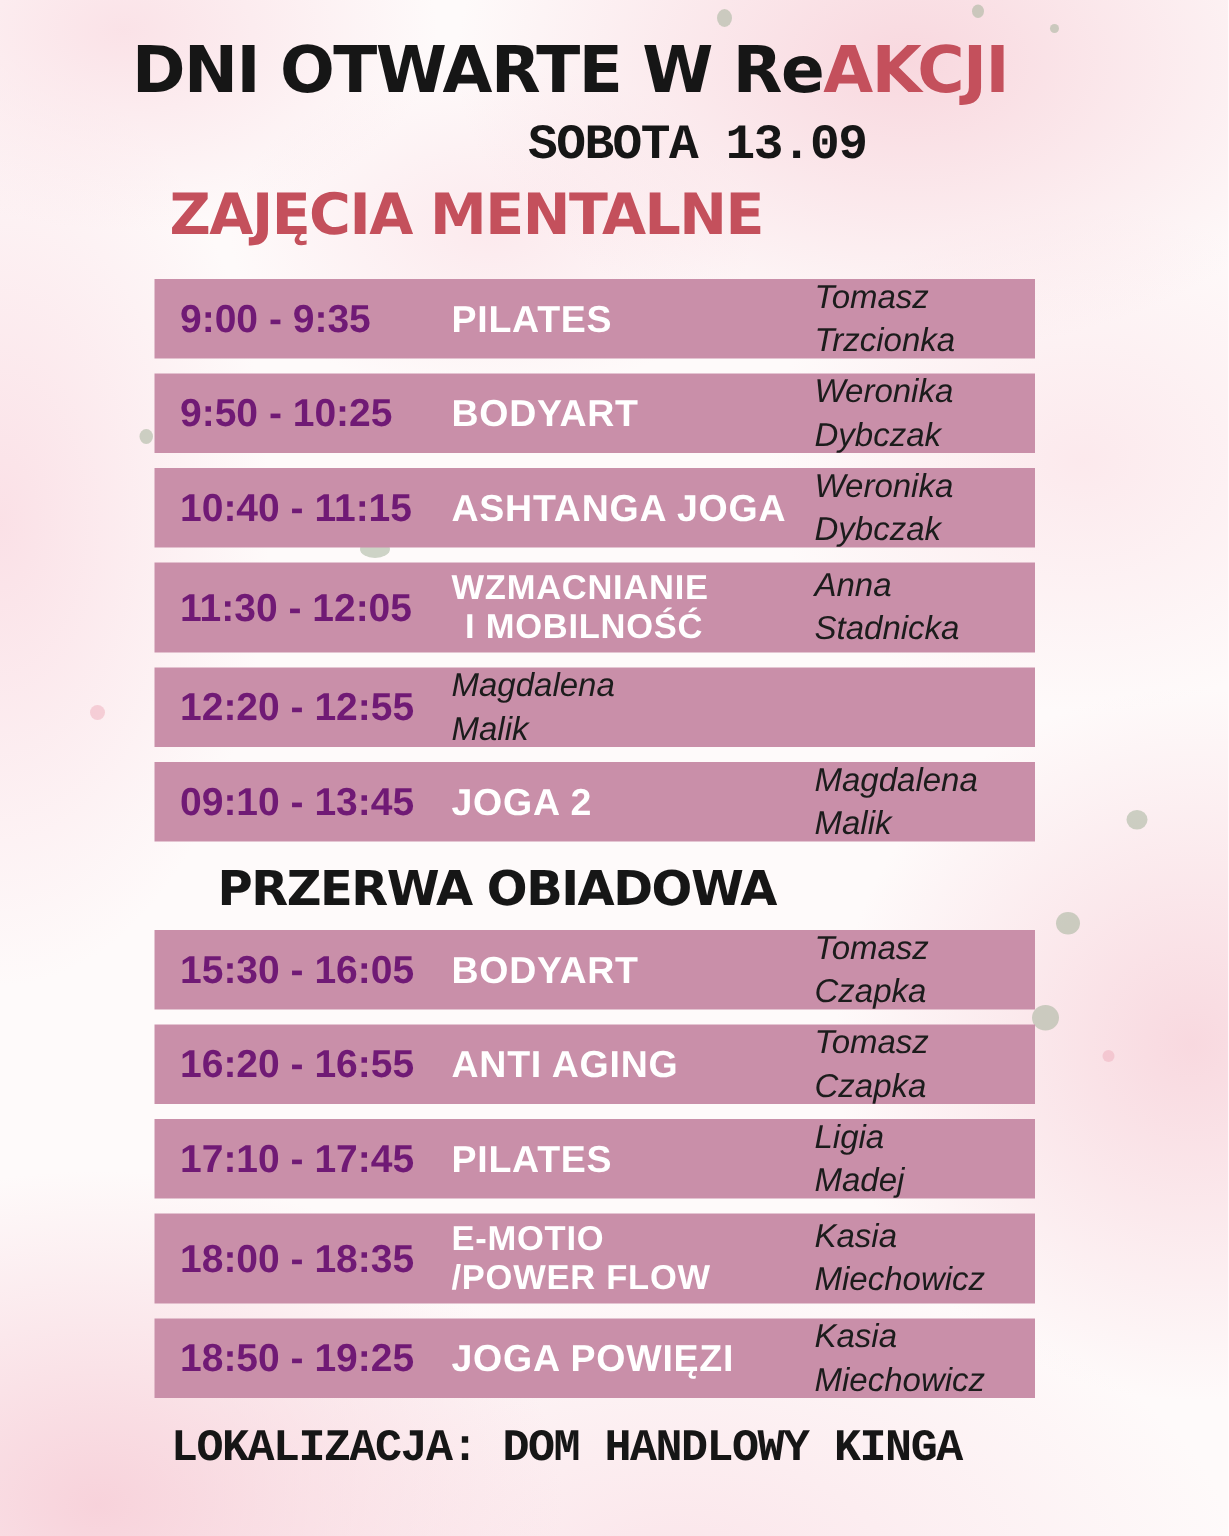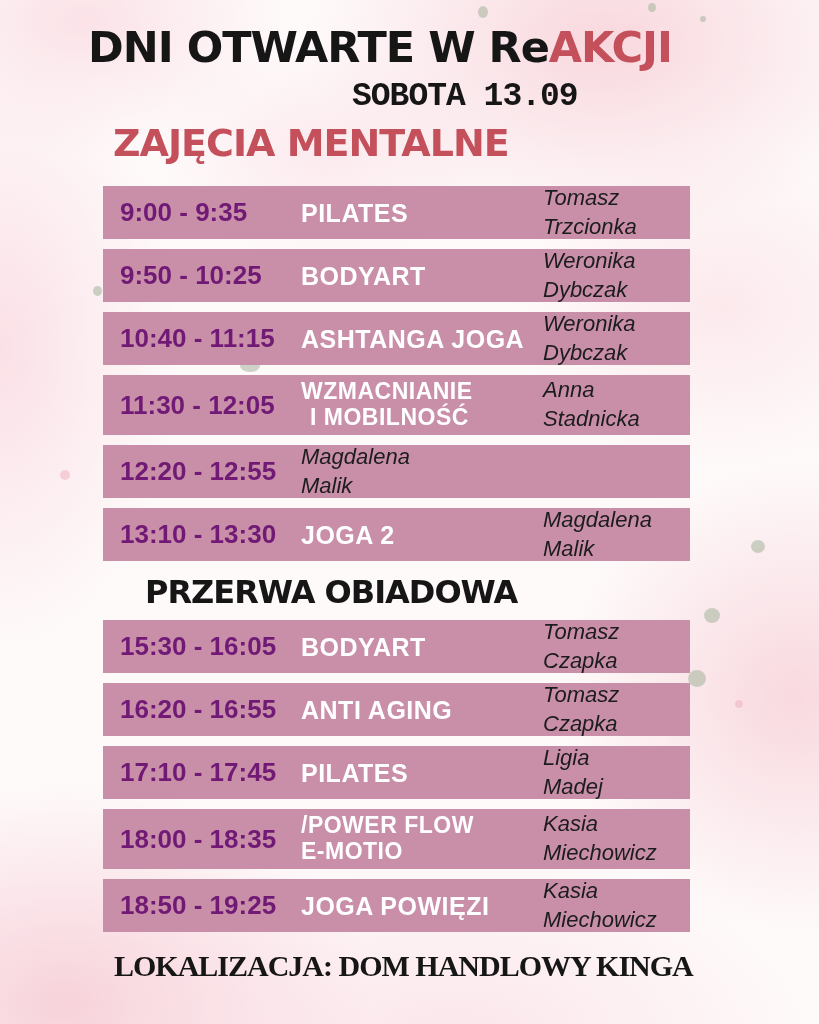--- a/index.html
+++ b/index.html
@@ -78,21 +78,21 @@
   }
   .cell-instructor .line{display:block;white-space:nowrap;}
   .break-heading{
     font-family:"DejaVu Sans", sans-serif;
     font-weight:bold;font-size:32px;letter-spacing:-1px;color:#161616;
     height:38px;line-height:38px;
     margin:12px 0 9px 42px;white-space:nowrap;
   }
   .footer{
     position:absolute;left:114px;top:949px;
-    font-family:Liberation Serif, serif;
+    font-family:Liberation Mono, monospace;
     font-weight:bold;font-size:30px;letter-spacing:-1px;color:#161616;
     white-space:nowrap;
   }
 </style>
 </head>
 <body>
 
 <div class="poster">
   <div class="bg"></div>
 
@@ -166,21 +166,21 @@
 
     <div class="row">
       <div class="cell-time">12:20 - 12:55</div>
       <div class="cell-instructor">
           <span class="line">Magdalena</span>
           <span class="line">Malik</span>
         </div>
     </div>
 
     <div class="row">
-      <div class="cell-time">13:10 - 13:30</div>
+      <div class="cell-time">09:10 - 13:45</div>
       <div class="cell-class">
           <span class="line">JOGA 2</span>
         </div>
       <div class="cell-instructor">
           <span class="line">Magdalena</span>
           <span class="line">Malik</span>
         </div>
     </div>
 
     <div class="break-heading">PRZERWA OBIADOWA</div>
@@ -214,22 +214,22 @@
         </div>
       <div class="cell-instructor">
           <span class="line">Ligia</span>
           <span class="line">Madej</span>
         </div>
     </div>
 
     <div class="row tall">
       <div class="cell-time">18:00 - 18:35</div>
       <div class="cell-class">
+          <span class="line">E-MOTIO</span>
           <span class="line line2">/POWER FLOW</span>
-          <span class="line">E-MOTIO</span>
         </div>
       <div class="cell-instructor">
           <span class="line">Kasia</span>
           <span class="line">Miechowicz</span>
         </div>
     </div>
 
     <div class="row">
       <div class="cell-time">18:50 - 19:25</div>
       <div class="cell-class">

